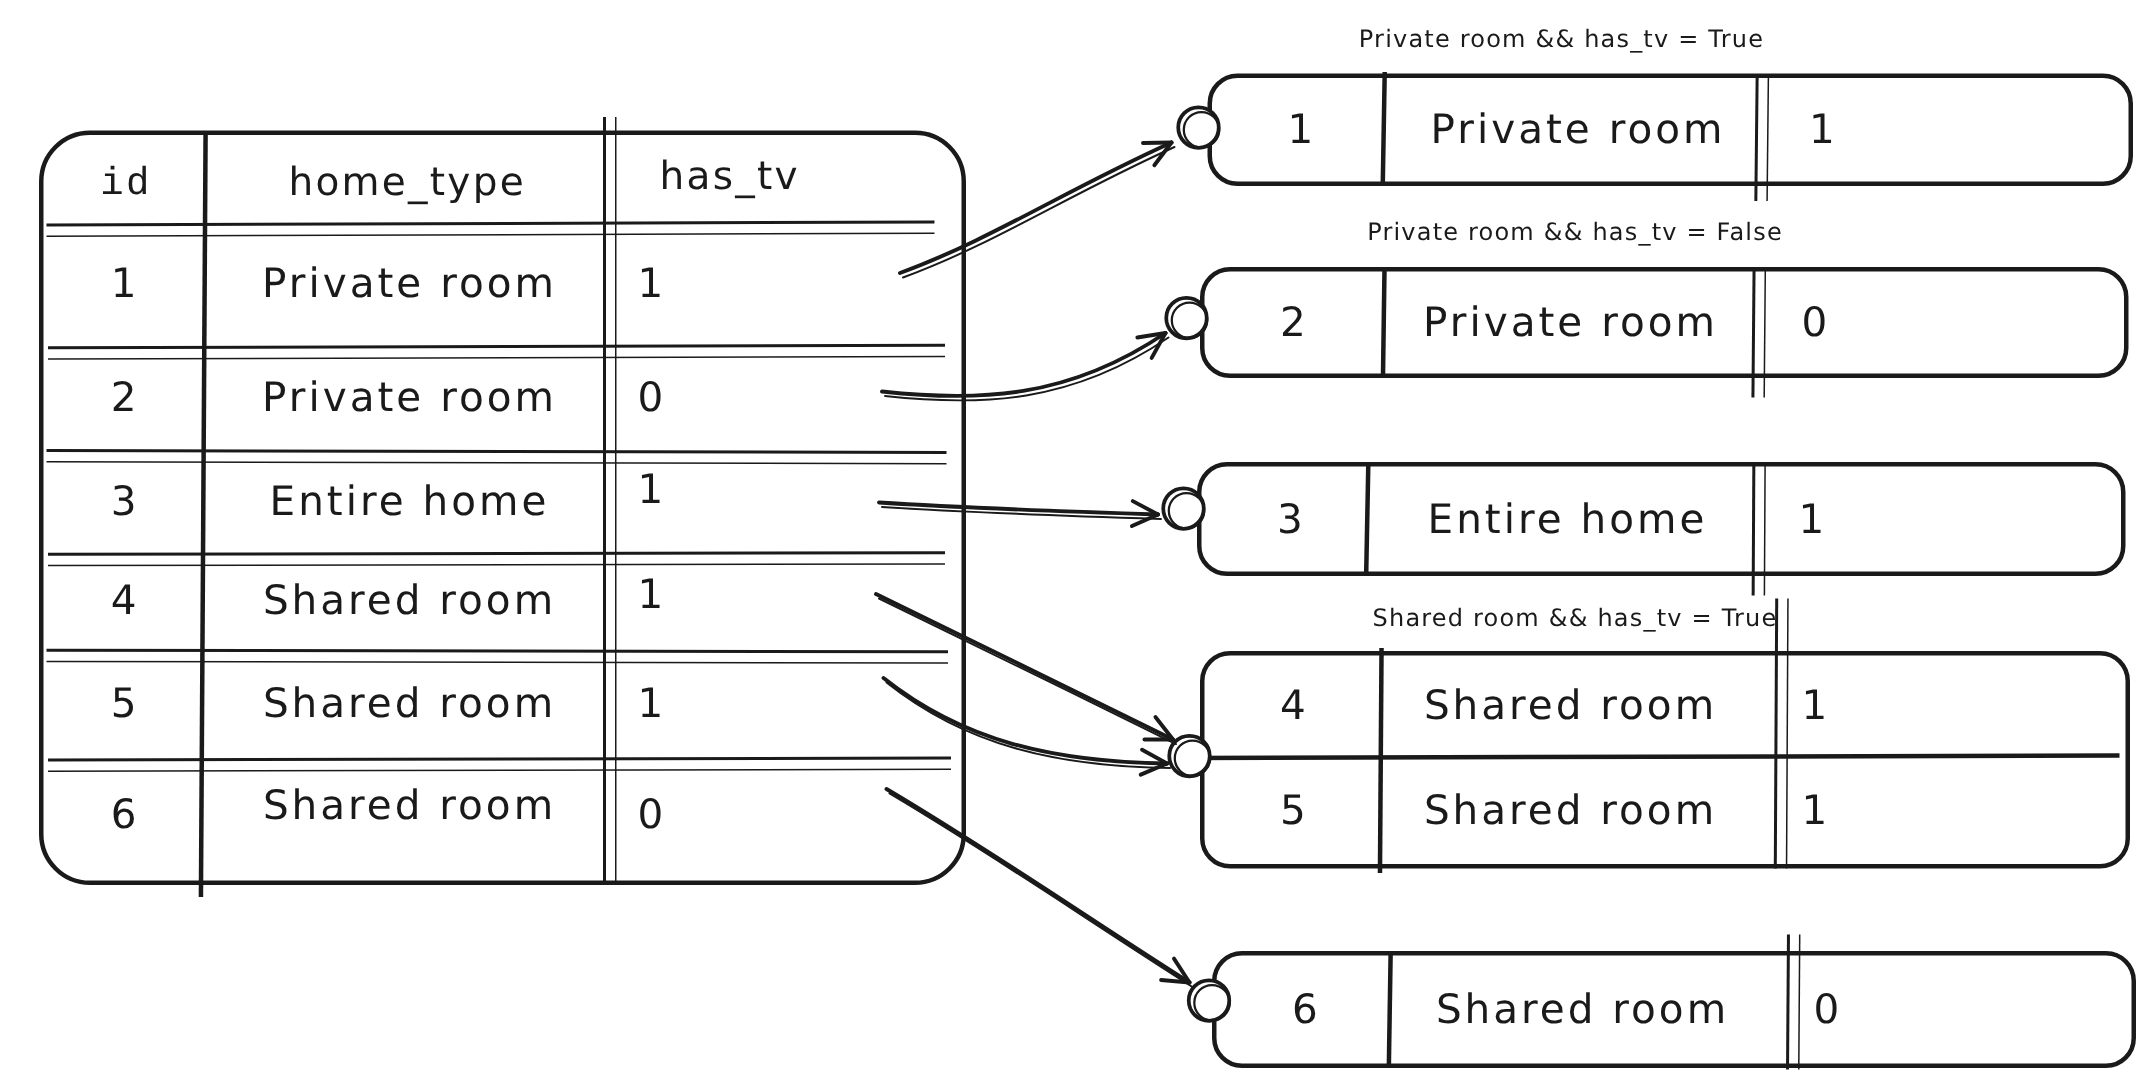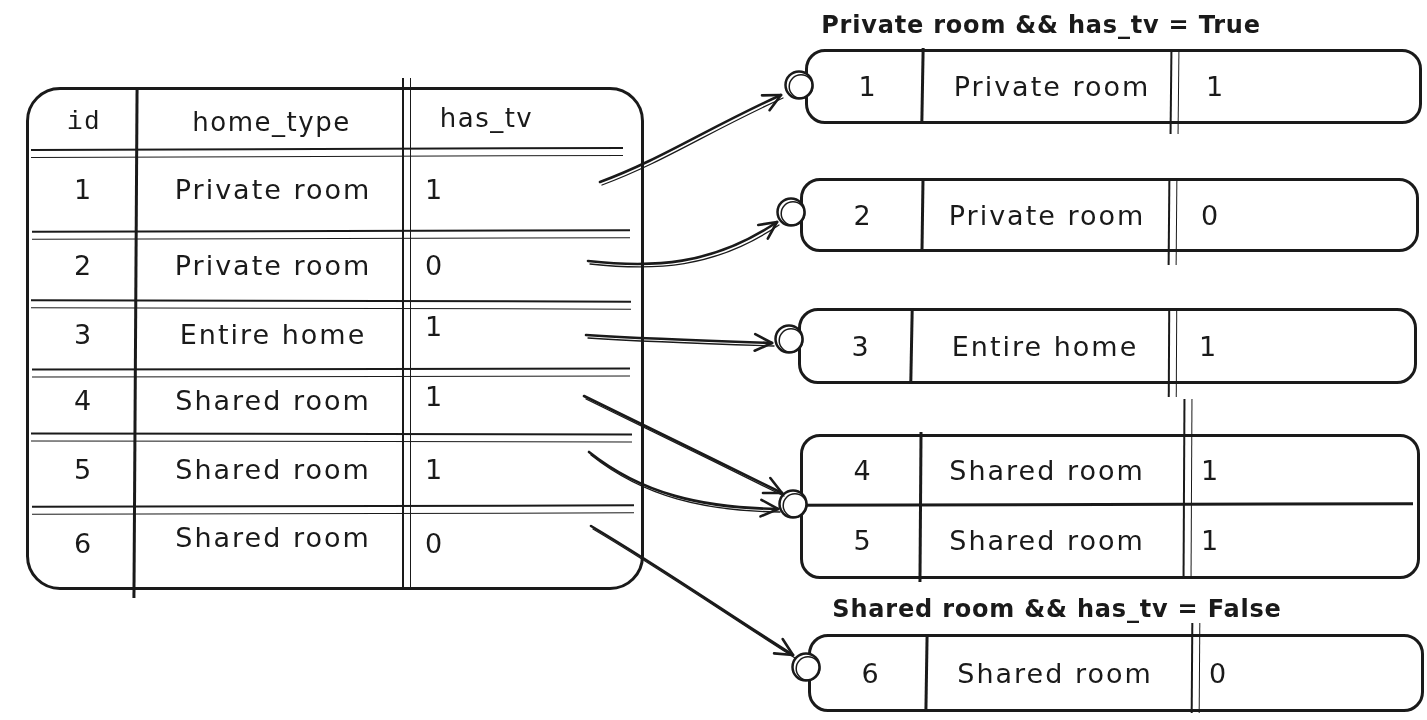--- a/index.html
+++ b/index.html
@@ -23,21 +23,21 @@
   .th{ display:flex; align-items:center; justify-content:center;
        font-size:26px; letter-spacing:1.5px; font-weight:500; }
   .trow{ left:0; width:100%; }
   .cell{ display:flex; align-items:center; height:100%;
          font-size:27px; letter-spacing:2px; }
   .c-id{ left:12px; width:85px; justify-content:center; }
   .c-home{ left:118px; width:252px; justify-content:center; }
   .c-tv{ left:396px; width:90px; justify-content:flex-start; }
   
   .glabel{ display:flex; align-items:center; justify-content:center;
-           font-size:24px; letter-spacing:0.8px; height:30px;font-weight:bold; }
+           font-size:16px; letter-spacing:0.8px; height:30px; }
   .gbox{ border:3px solid var(--ink); border-radius:20px; }
   .grow{ left:0; width:100%; }
   .gcell{ display:flex; align-items:center; height:100%;
           font-size:27px; letter-spacing:2px; }
   .g-id{ left:18px; width:84px; justify-content:center; }
   .g-home{ left:128px; width:232px; justify-content:center; }
   .g-tv{ left:398px; width:90px; justify-content:flex-start; }
 </style>
 </head>
 <body>
@@ -94,53 +94,54 @@
 
   <div class="abs glabel" style="left:806px; top:10px; width:470px;">Private room &amp;&amp; has_tv = True</div>
   <div class="abs gbox" style="left:805px; top:49px; width:611px; height:69px;">
     <div class="abs sline-v" style="left:113px; top:-4px; height:74px; transform:rotate(1deg);"></div>
     <div class="abs dline-v" style="left:362px; top:-2px; height:84px; transform:rotate(0.6deg);"></div>
     <span class="abs gcell g-id">1</span>
     <span class="abs gcell g-home">Private room</span>
     <span class="abs gcell g-tv">1</span>
   </div>
 
+  <div class="abs glabel" style="left:800px; top:139px; width:500px;">Private room &amp;&amp; has_tv = False</div>
   <div class="abs gbox" style="left:800px; top:178px; width:613px; height:68px;">
     <div class="abs sline-v" style="left:118px; top:-3px; height:74px; transform:rotate(0.8deg);"></div>
     <div class="abs dline-v" style="left:365px; top:-2px; height:86px; transform:rotate(0.5deg);"></div>
     <span class="abs gcell g-id">2</span>
     <span class="abs gcell g-home">Private room</span>
     <span class="abs gcell g-tv">0</span>
   </div>
 
   <div class="abs gbox" style="left:798px; top:308px; width:613px; height:70px;">
     <div class="abs sline-v" style="left:109px; top:-3px; height:76px; transform:rotate(1.1deg);"></div>
     <div class="abs dline-v" style="left:367px; top:-2px; height:88px; transform:rotate(0.3deg);"></div>
     <span class="abs gcell g-id">3</span>
     <span class="abs gcell g-home">Entire home</span>
     <span class="abs gcell g-tv">1</span>
   </div>
 
+  <div class="abs glabel" style="left:800px; top:396px; width:500px;">Shared room &amp;&amp; has_tv = True</div>
   <div class="abs gbox" style="left:800px; top:434px; width:614px; height:139px;">
     <div class="abs sline-v" style="left:116px; top:-5px; height:150px; transform:rotate(0.4deg);"></div>
     <div class="abs dline-v" style="left:380px; top:-38px; height:180px; transform:rotate(0.3deg);"></div>
     <div class="abs sline-h" style="left:-8px; top:66px; width:618px; transform:rotate(-0.15deg);"></div>
     <div class="abs grow" style="top:0; height:66px;">
       <span class="abs gcell g-id">4</span>
       <span class="abs gcell g-home">Shared room</span>
       <span class="abs gcell g-tv">1</span>
     </div>
     <div class="abs grow" style="top:71px; height:64px;">
       <span class="abs gcell g-id">5</span>
       <span class="abs gcell g-home">Shared room</span>
       <span class="abs gcell g-tv">1</span>
     </div>
   </div>
 
-  <div class="abs glabel" style="left:812px; top:594px; width:490px;">Shared room &amp;&amp; has_tv = False</div>
   <div class="abs gbox" style="left:808px; top:634px; width:610px; height:72px;">
     <div class="abs sline-v" style="left:114px; top:-3px; height:78px; transform:rotate(0.9deg);"></div>
     <div class="abs dline-v" style="left:380px; top:-14px; height:90px; transform:rotate(0.4deg);"></div>
     <span class="abs gcell g-id">6</span>
     <span class="abs gcell g-home">Shared room</span>
     <span class="abs gcell g-tv">0</span>
   </div>
 
   <svg id="arrow-layer" width="1427" height="720" viewBox="0 0 1427 720" style="position:absolute; left:0; top:0; pointer-events:none;">
       <circle cx="799" cy="85" r="13.5" fill="#ffffff" stroke="#1a1a1a" stroke-width="2.5"></circle>

